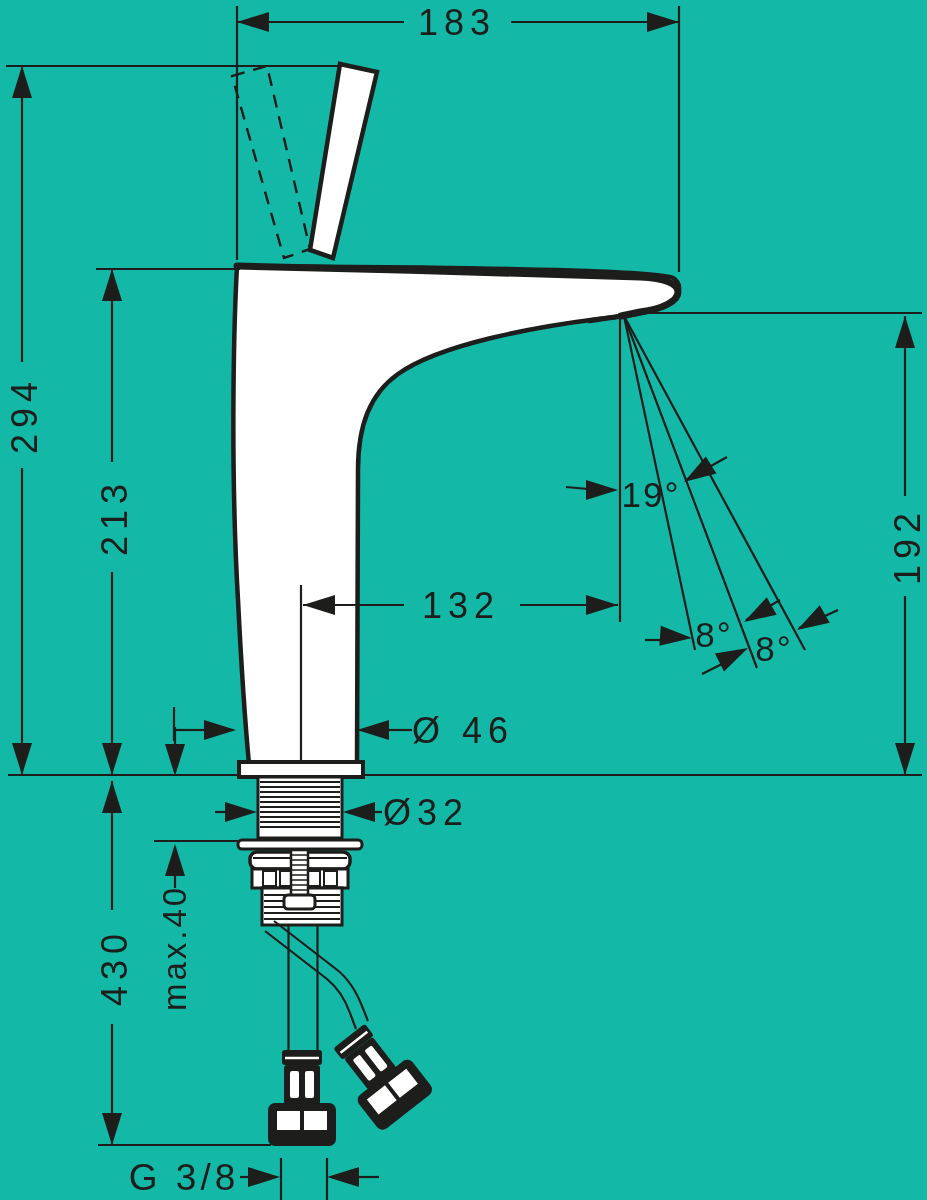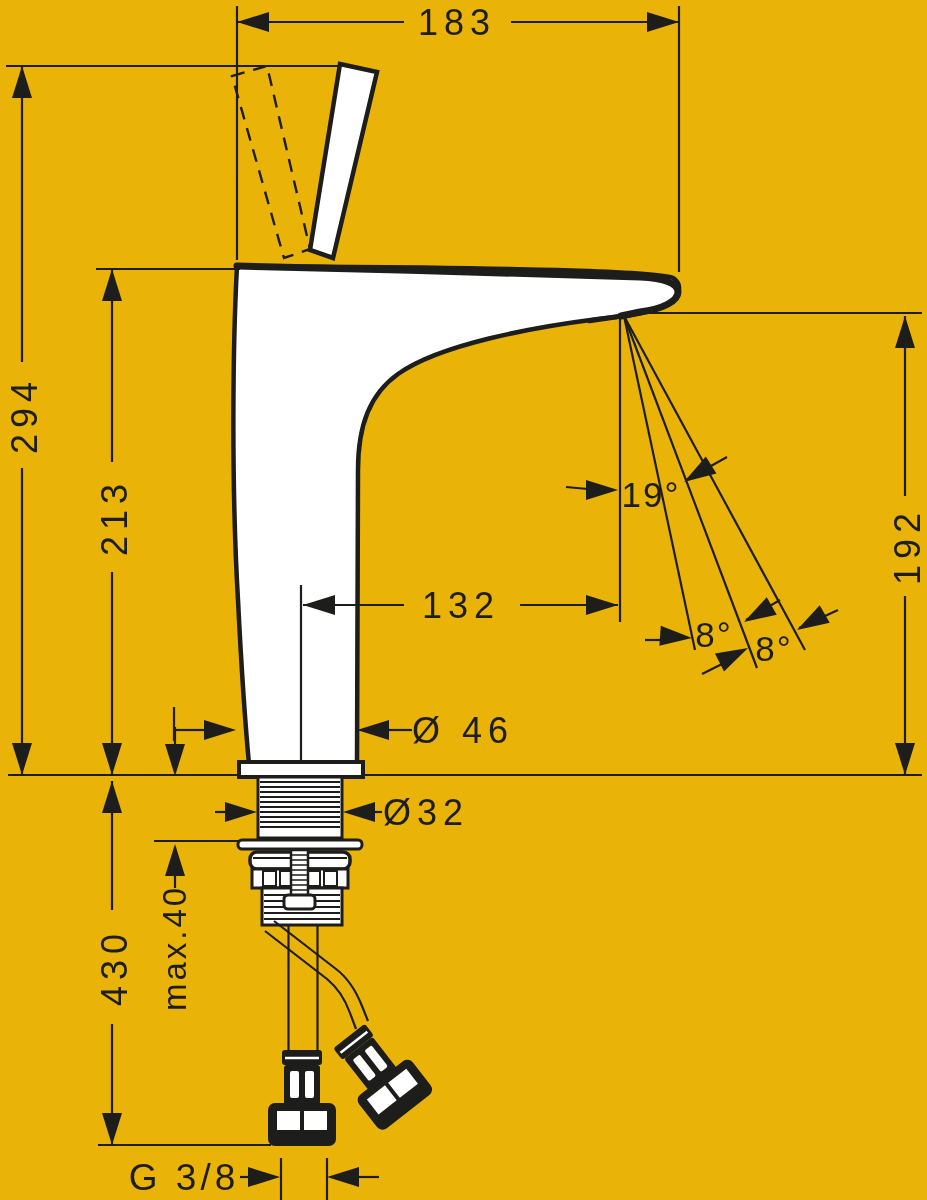--- a/index.html
+++ b/index.html
@@ -1,16 +1,16 @@
 <!DOCTYPE html>
 <html><head>
 <meta charset="utf-8">
 <style>
   html,body{margin:0;padding:0;background:#fff;}
-  .stage{position:relative;width:927px;height:1200px;background:#eab308;overflow:hidden;
+  .stage{position:relative;width:927px;height:1200px;background:#14b8a6;overflow:hidden;
          font-family:"Liberation Sans", sans-serif;}
   svg{display:block;}
   text{fill:#1d1d1b;font-family:"Liberation Sans", sans-serif;font-weight:400;}
   .dimtxt{font-size:36px;letter-spacing:6px;}
   .angtxt{font-size:35px;letter-spacing:2px;}
   .smtxt{font-size:33px;letter-spacing:3px;}
   .gtxt{font-size:37px;letter-spacing:4px;}
   .thin{stroke:#1d1d1b;stroke-width:2.2;fill:none;}
   .thin15{stroke:#1d1d1b;stroke-width:1.8;fill:none;}
   .outline{stroke:#1d1d1b;stroke-width:4.5;fill:#ffffff;}

